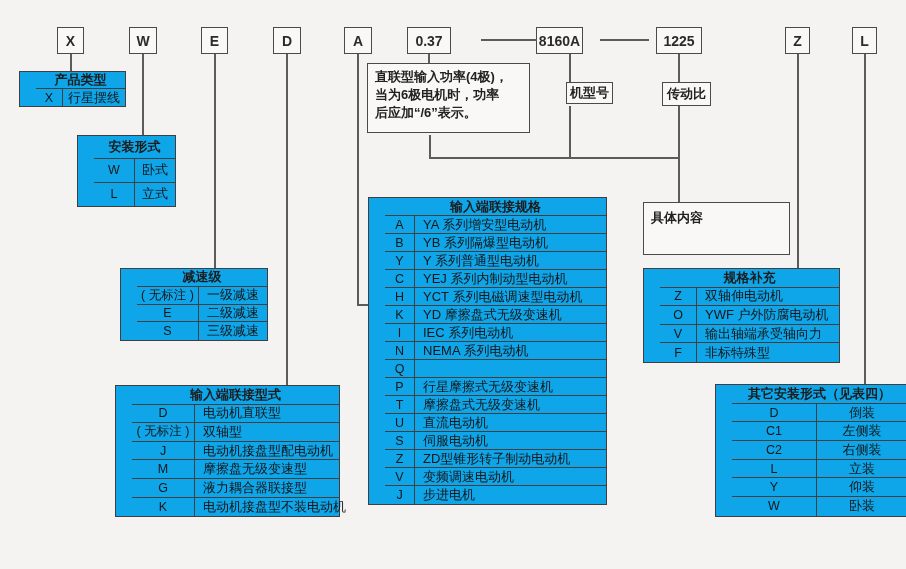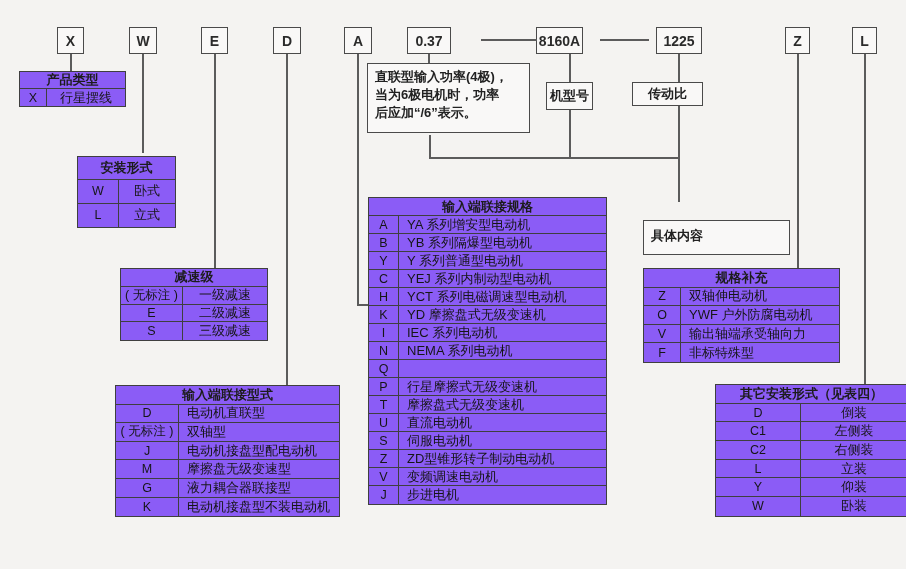--- a/index.html
+++ b/index.html
@@ -23,21 +23,21 @@
   
   .callout {
     position:absolute; border:1.5px solid #4a4a4a; background:#f9f8f7;
     font-size:13px; font-weight:bold; color:#222;
   }
   .callout.centered { display:flex; align-items:center; justify-content:center; }
   .callout .nline { line-height:18px; white-space:nowrap; }
   .callout.pad { padding:4px 7px; }
   
   .dtable {
-    position:absolute; border:1.5px solid #3f3f3f; background:#8b5cf6;
+    position:absolute; border:1.5px solid #3f3f3f; background:#0ea5e9;padding-left:16px;
   }
   .dtable .thead {
     height:var(--rh); display:flex; align-items:center; justify-content:center;
     font-size:13px; font-weight:bold; border-bottom:1px solid #3f3f3f;
     white-space:nowrap;
   }
   .trow { display:flex; height:var(--rh); border-bottom:1px solid #3f3f3f; }
   .trow:last-child { border-bottom:none; }
   .tcell { display:flex; align-items:center; font-size:13px; color:#161616; white-space:nowrap; overflow:visible; }
   .tcell.code { width:var(--cw); flex:none; justify-content:center; border-right:1px solid #3f3f3f; font-size:12.5px; }
@@ -78,38 +78,38 @@
   <div class="hline" style="left:429px;top:157px;width:251px"></div>
   <div class="vline" style="left:797px;top:54px;height:214px"></div>
   <div class="vline" style="left:864px;top:54px;height:330px"></div>
 
   <div class="callout pad" style="left:367px;top:63px;width:163px;height:70px">
     <div class="nline">直联型输入功率(4极)，</div>
     <div class="nline">当为6极电机时，功率</div>
     <div class="nline">后应加“/6”表示。</div>
   </div>
 
-  <div class="callout centered" style="left:546px;top:82px;width:47px;height:28px">机型号</div>
-  <div class="callout centered" style="left:632px;top:82px;width:71px;height:24px">传动比</div>
-
-  <div class="callout pad" style="left:643px;top:220px;width:147px;height:35px">
+  <div class="callout centered" style="left:566px;top:82px;width:47px;height:22px">机型号</div>
+  <div class="callout centered" style="left:662px;top:82px;width:49px;height:24px">传动比</div>
+
+  <div class="callout pad" style="left:643px;top:202px;width:147px;height:53px">
     <div class="nline" style="line-height:21px">具体内容</div>
   </div>
 
   <div class="dtable center-labels" style="left:19px;top:71px;width:107px;--rh:17px;--cw:27px">
     <div class="thead">产品类型</div>
     <div>
         <div class="trow">
           <div class="tcell code">X</div>
           <div class="tcell label">行星摆线</div>
         </div>
       </div>
   </div>
 
-  <div class="dtable center-labels" style="left:77px;top:156px;width:99px;--rh:23.3px;--cw:41px">
+  <div class="dtable center-labels" style="left:77px;top:135px;width:99px;--rh:23.3px;--cw:41px">
     <div class="thead">安装形式</div>
     <div>
         <div class="trow">
           <div class="tcell code">W</div>
           <div class="tcell label">卧式</div>
         </div>
         <div class="trow">
           <div class="tcell code">L</div>
           <div class="tcell label">立式</div>
         </div>

